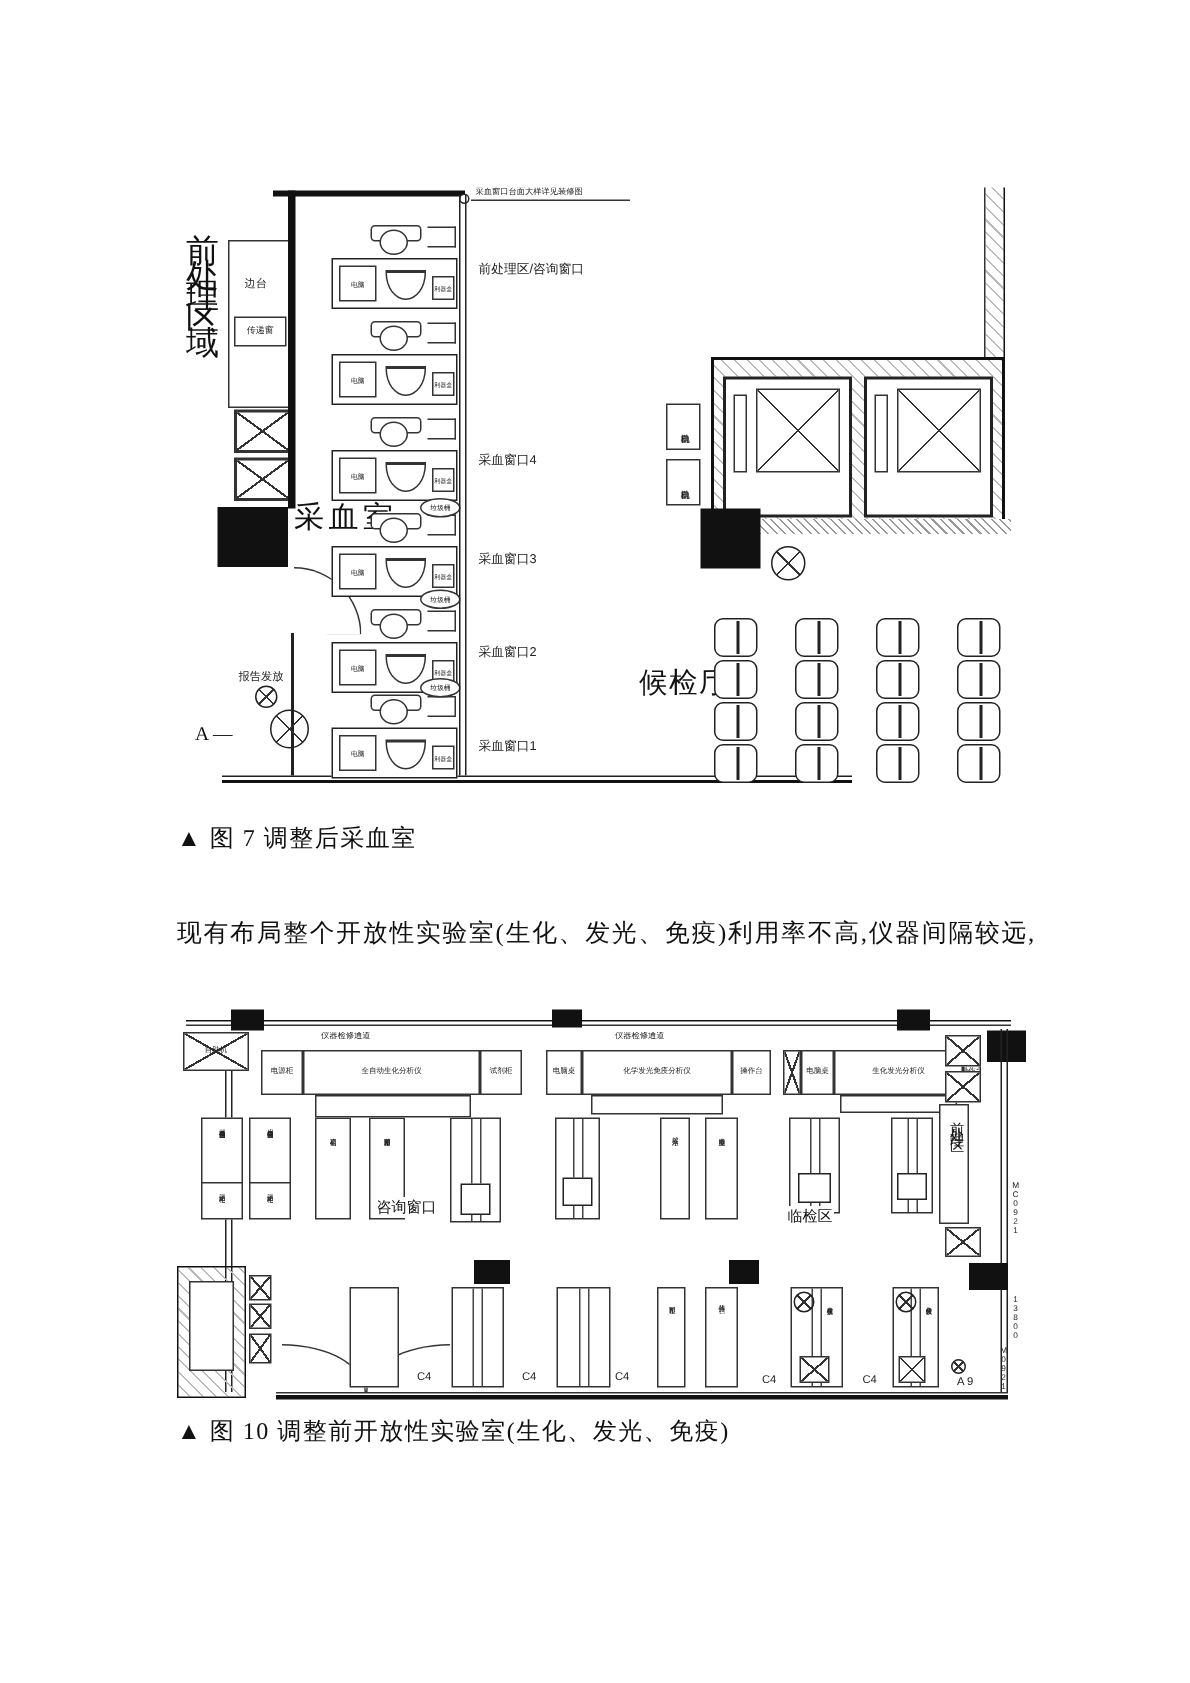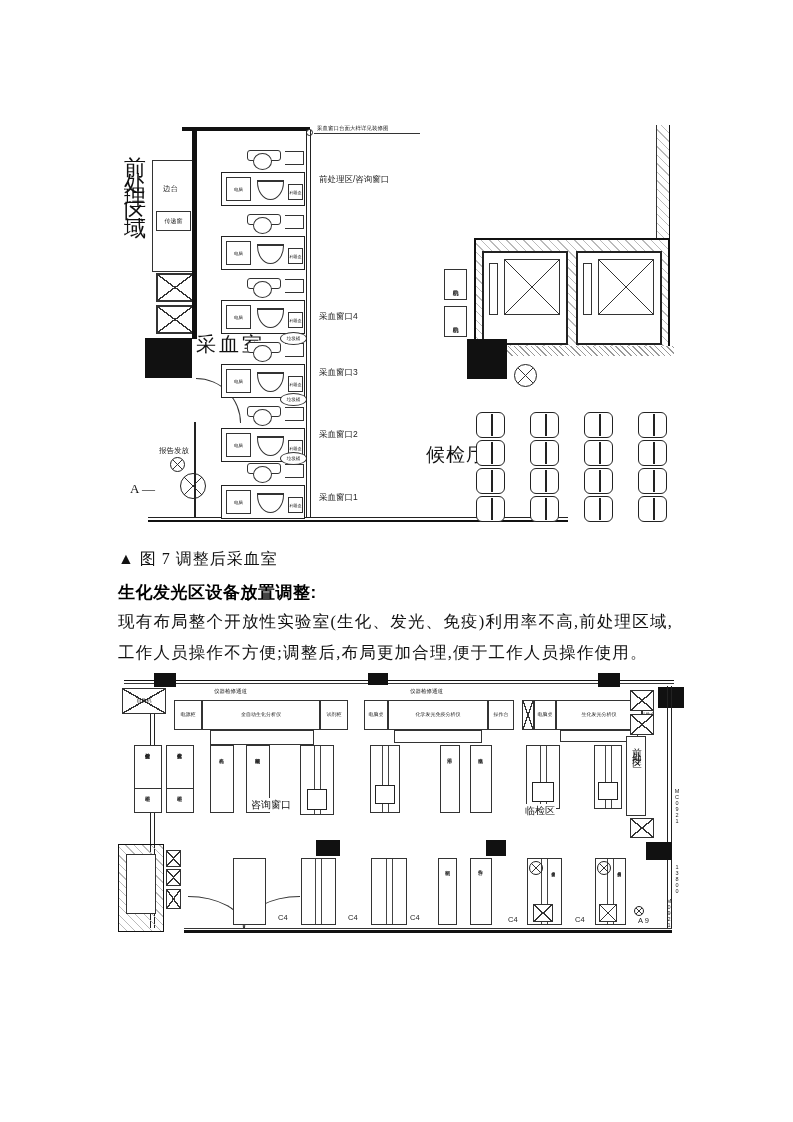--- a/index.html
+++ b/index.html
@@ -146,21 +146,21 @@
         <div class="tray">利器盒</div>
       </div>
     </div>
 
     <div class="oval" style="left:162px;top:207px;width:27px;height:13px;">垃圾桶</div>
     <div class="oval" style="left:162px;top:268px;width:27px;height:13px;">垃圾桶</div>
     <div class="oval" style="left:162px;top:327px;width:27px;height:13px;">垃圾桶</div>
 
     <div class="dwall" style="left:188px;top:5px;width:5px;height:387px;"></div>
     <div class="micro m85" style="left:201px;top:50px;">前处理区/咨询窗口</div>
-    <div class="micro m85" style="left:201px;top:187px;">采血窗口4</div>
+    <div class="micro m85" style="left:201px;top:177px;">采血窗口4</div>
     <div class="micro m85" style="left:201px;top:243px;">采血窗口3</div>
     <div class="micro m85" style="left:201px;top:305px;">采血窗口2</div>
     <div class="micro m85" style="left:201px;top:368px;">采血窗口1</div>
 
     <div class="hatchlt" style="left:538px;top:0;width:14px;height:114px;border-left:1px solid #333;border-right:1.5px solid #111;"></div>
     <div class="hatchlt" style="left:356px;top:113px;width:196px;height:117px;border:2px solid #111;"></div>
     <div class="b2" style="left:364px;top:126px;width:86px;height:94px;background:#fff;"></div>
     <div class="b2" style="left:458px;top:126px;width:86px;height:94px;background:#fff;"></div>
     <div class="b" style="left:371px;top:138px;width:9px;height:52px;"></div>
     <div class="xbox" style="left:386px;top:134px;width:56px;height:56px;"></div>
@@ -187,23 +187,21 @@
     <div class="seat" style="left:466px;top:343px;"></div>
     <div class="seat" style="left:520px;top:343px;"></div>
     <div class="seat" style="left:358px;top:371px;"></div>
     <div class="seat" style="left:412px;top:371px;"></div>
     <div class="seat" style="left:466px;top:371px;"></div>
     <div class="seat" style="left:520px;top:371px;"></div>
   </div>
 
   <div class="caption" style="left:118px;top:549px;">▲ 图 7 调整后采血室</div>
 
-  <div class="heading" style="left:118px;top:581px;">生化发光区设备放置调整:</div>
-  <div class="para" style="left:118px;top:611px;">现有布局整个开放性实验室(生化、发光、免疫)利用率不高,前处理区域,</div>
-  <div class="para" style="left:118px;top:642px;">工作人员操作不方便;调整后,布局更加合理,便于工作人员操作使用。</div>
+  <div class="para" style="left:118px;top:611px;">现有布局整个开放性实验室(生化、发光、免疫)利用率不高,仪器间隔较远,</div>
 
   <div class="fig" style="left:118px;top:672px;width:567px;height:263px;">
 
     <div style="left:6px;top:8px;width:550px;height:4px;border-top:1.5px solid #111;border-bottom:1px solid #333;"></div>
     <div class="blk" style="left:36px;top:1px;width:22px;height:14px;"></div>
     <div class="blk" style="left:250px;top:1px;width:20px;height:12px;"></div>
     <div class="blk" style="left:480px;top:1px;width:22px;height:14px;"></div>
     <div class="blk" style="left:540px;top:15px;width:26px;height:21px;"></div>
 
     <div class="xbox cellbox micro" style="left:4px;top:16px;width:44px;height:26px;">自助机</div>
@@ -301,14 +299,15 @@
 
     <div class="micro m7" style="left:160px;top:242px;">C4</div>
     <div class="micro m7" style="left:230px;top:242px;">C4</div>
     <div class="micro m7" style="left:292px;top:242px;">C4</div>
     <div class="micro m7" style="left:390px;top:244px;">C4</div>
     <div class="micro m7" style="left:457px;top:244px;">C4</div>
     <div class="circx" style="left:516px;top:234px;width:10px;height:10px;"></div>
     <div class="micro m7" style="left:520px;top:245px;">A 9</div>
   </div>
 
+  <div class="caption" style="left:118px;top:944px;">▲ 图 10 调整前开放性实验室(生化、发光、免疫)</div>
 
 </div>
 
 </body></html>

